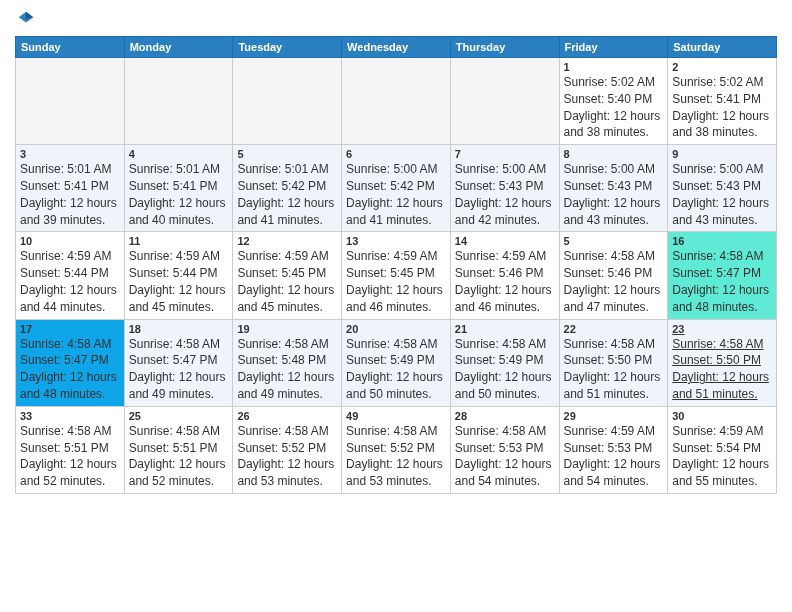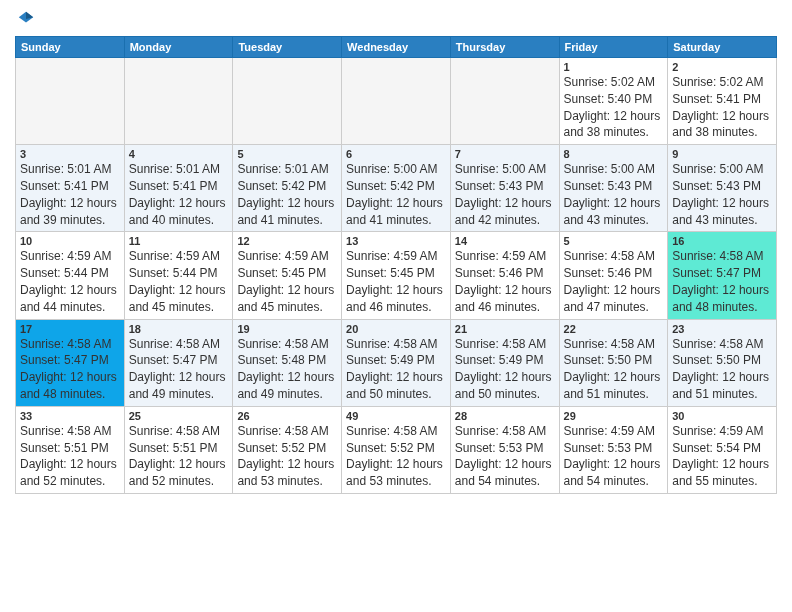--- a/index.html
+++ b/index.html
@@ -218,21 +218,21 @@
             <div class="day-info">Sunrise: 4:58 AM<br>Sunset: 5:49 PM<br>Daylight: 12 hours<br>and 50 minutes.</div>
           </td>
           <td style="background: rgb(238, 244, 250);">
             <span class="day-num">21</span>
             <div class="day-info">Sunrise: 4:58 AM<br>Sunset: 5:49 PM<br>Daylight: 12 hours<br>and 50 minutes.</div>
           </td>
           <td style="background: rgb(238, 244, 250);">
             <span class="day-num">22</span>
             <div class="day-info">Sunrise: 4:58 AM<br>Sunset: 5:50 PM<br>Daylight: 12 hours<br>and 51 minutes.</div>
           </td>
-          <td style="background: rgb(238, 244, 250);">
+          <td style="background: rgb(238, 244, 250); text-decoration: underline;">
             <span class="day-num">23</span>
             <div class="day-info">Sunrise: 4:58 AM<br>Sunset: 5:50 PM<br>Daylight: 12 hours<br>and 51 minutes.</div>
           </td>
         </tr>
         <tr>
           <td style="background: rgb(255, 255, 255);">
             <span class="day-num">33</span>
             <div class="day-info">Sunrise: 4:58 AM<br>Sunset: 5:51 PM<br>Daylight: 12 hours<br>and 52 minutes.</div>
           </td>
           <td style="background: rgb(255, 255, 255);">

